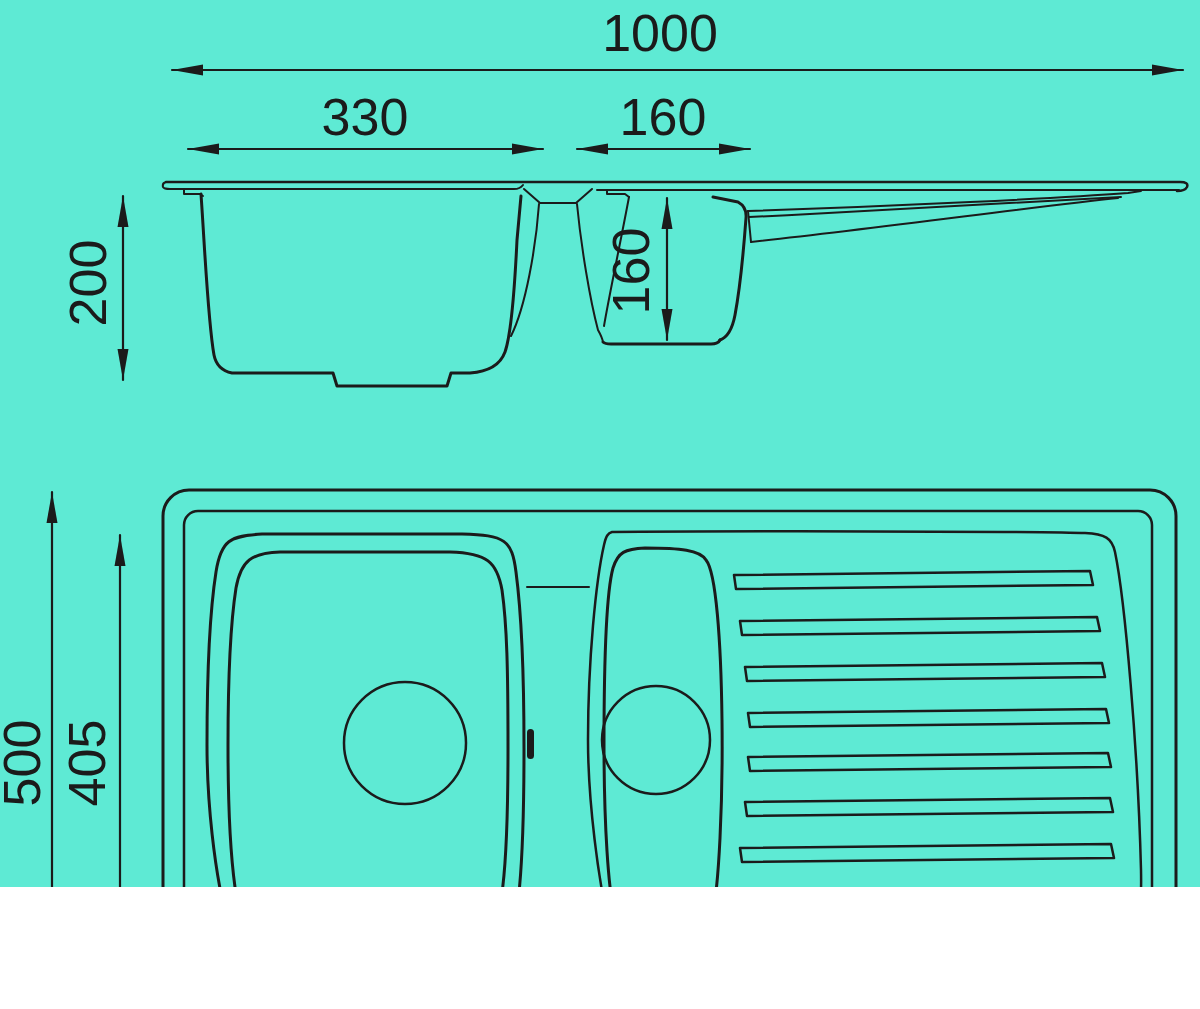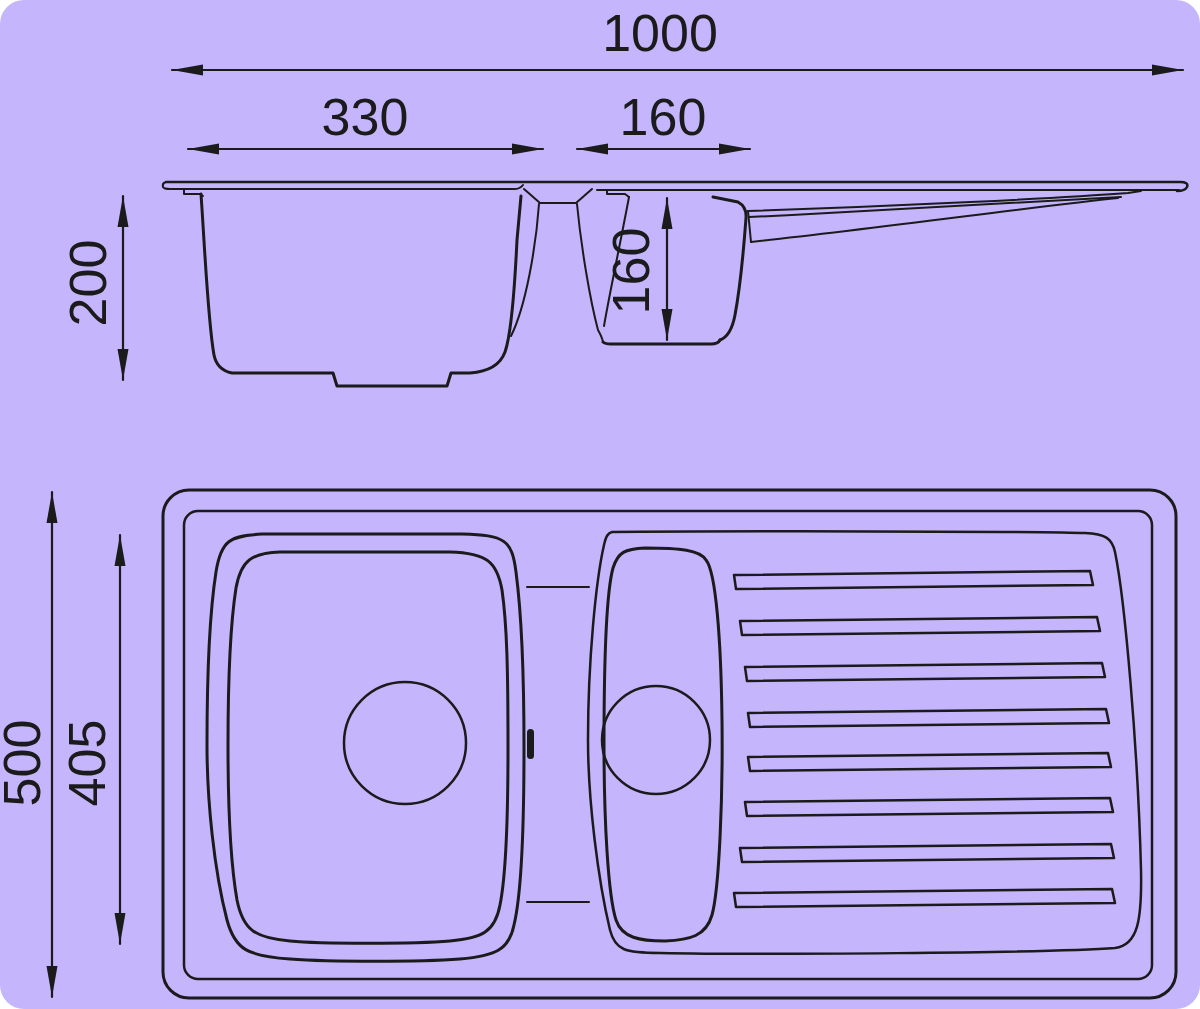--- a/index.html
+++ b/index.html
@@ -1,16 +1,16 @@
 <!DOCTYPE html>
 <html><head>
 <meta charset="utf-8">
 <style>
   html,body{margin:0;padding:0;background:#ffffff;}
-  .canvas{position:relative;width:1200px;height:1009px;background:#c4b5fd;overflow:hidden;border-radius:24px;}
+  .canvas{position:relative;width:1200px;height:887px;background:#5eead4;overflow:hidden;}
   svg{display:block;}
   .ln{fill:none;stroke:#1b1b1b;}
   .w3{stroke-width:3;}
   .w25{stroke-width:2.5;}
   .w2{stroke-width:2;}
   .dim{stroke:#1b1b1b;stroke-width:2.2;}
   text.dimlabel{
     font-family:"Liberation Sans","DejaVu Sans",sans-serif;
     font-size:52px;
     fill:#1b1b1b;

